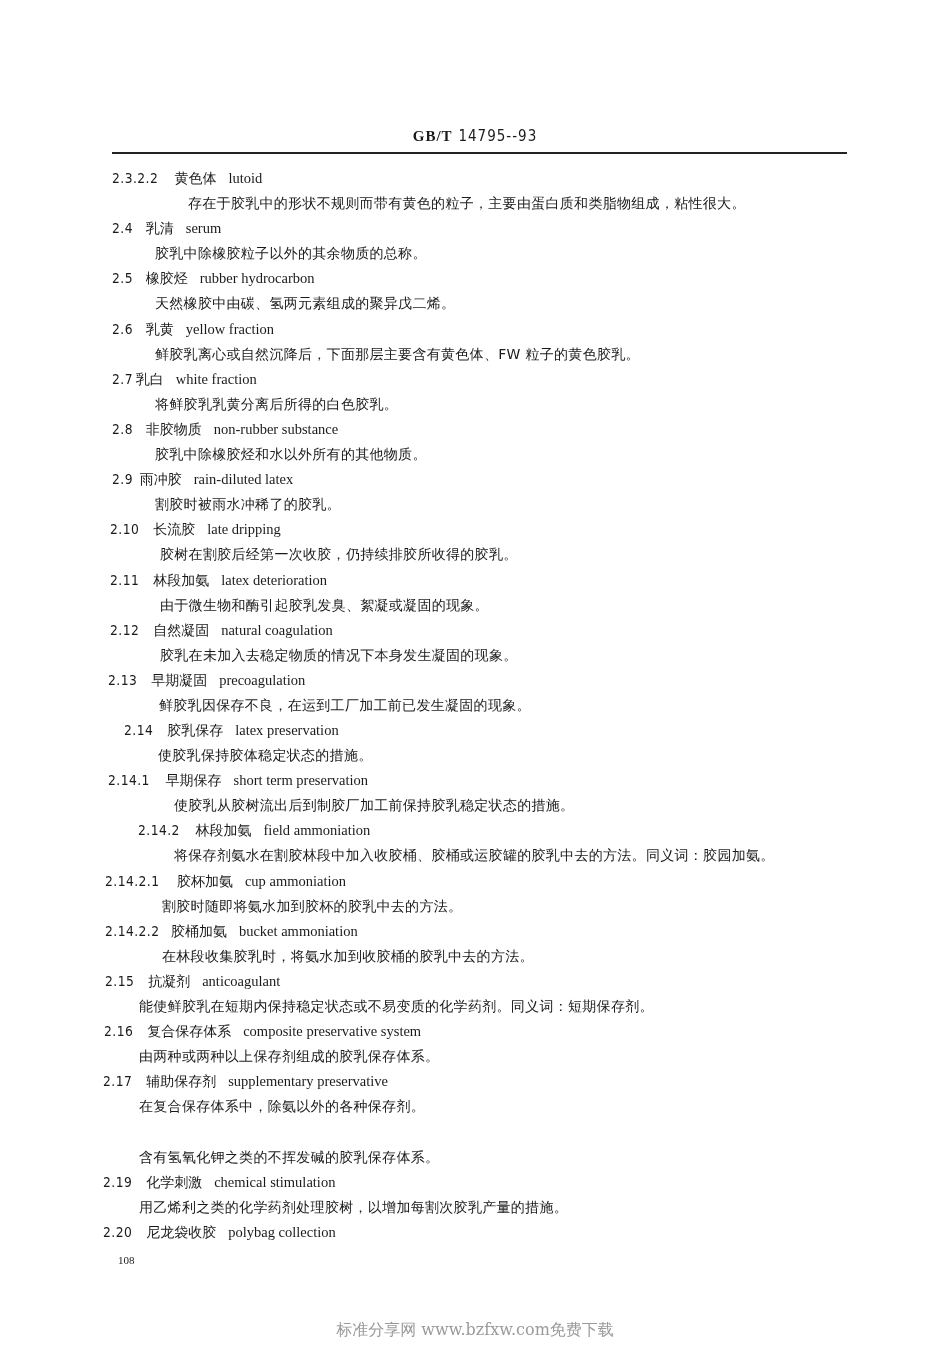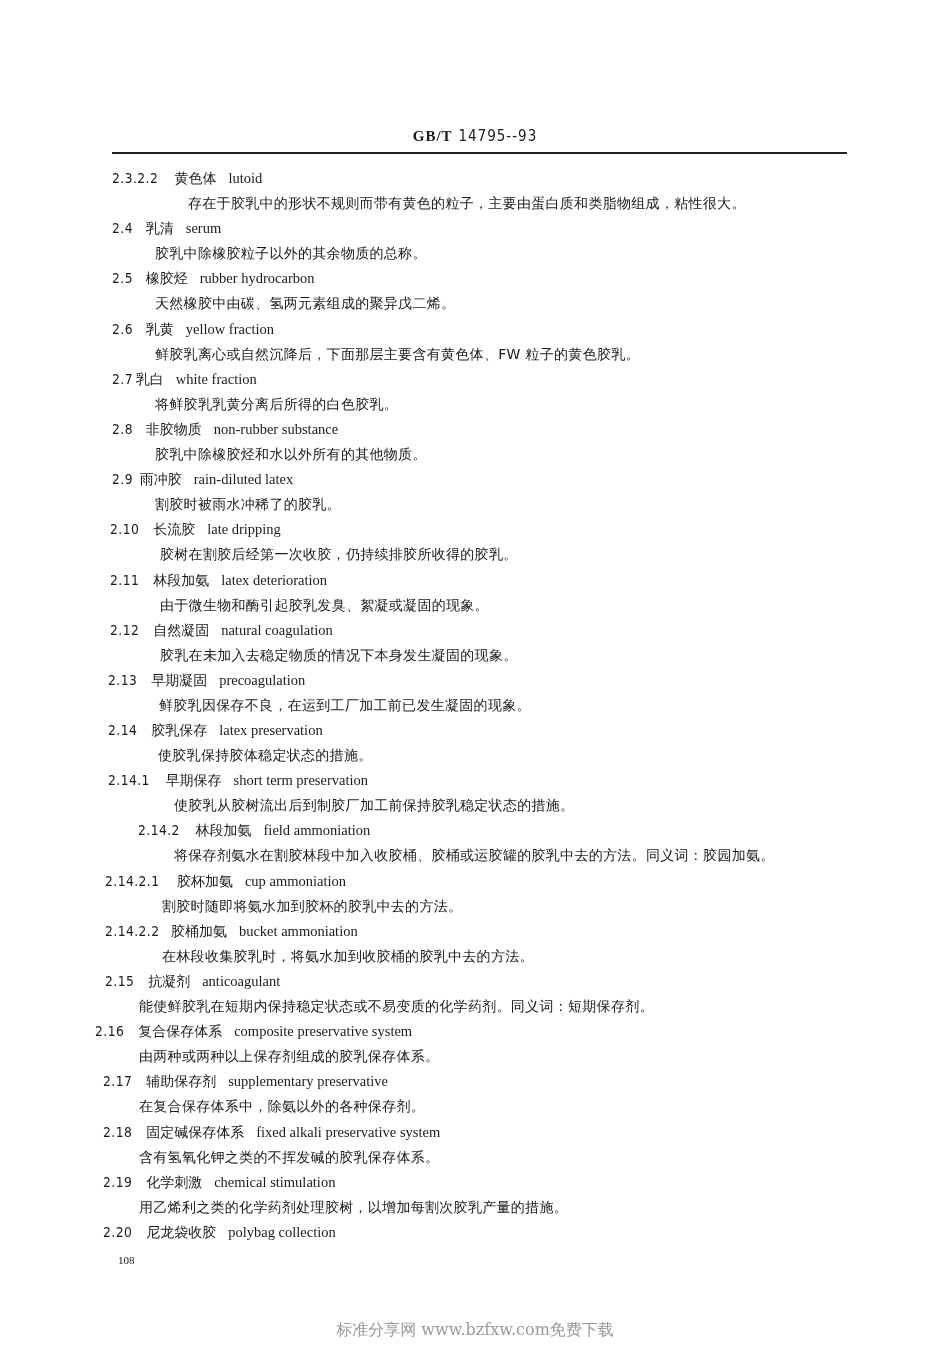--- a/index.html
+++ b/index.html
@@ -74,21 +74,21 @@
     </div>
     <div class="entry">
       <div class="term" style="left: 110px;"><span class="num">2.12</span><span class="zh" style="margin-left: 10px;">自然凝固</span><span class="en">natural coagulation</span></div>
       <div class="def" style="left: 160px;">胶乳在未加入去稳定物质的情况下本身发生凝固的现象。</div>
     </div>
     <div class="entry">
       <div class="term" style="left: 108px;"><span class="num">2.13</span><span class="zh" style="margin-left: 10px;">早期凝固</span><span class="en">precoagulation</span></div>
       <div class="def" style="left: 159px;">鲜胶乳因保存不良，在运到工厂加工前已发生凝固的现象。</div>
     </div>
     <div class="entry">
-      <div class="term" style="left: 108px;"><span class="num">2.14</span><span class="zh" style="margin-left: 10px;">胶乳保存</span><span class="en">latex preservation</span></div>
+      <div class="term" style="left: 124px;"><span class="num">2.14</span><span class="zh" style="margin-left: 10px;">胶乳保存</span><span class="en">latex preservation</span></div>
       <div class="def" style="left: 158px;">使胶乳保持胶体稳定状态的措施。</div>
     </div>
     <div class="entry">
       <div class="term" style="left: 108px;"><span class="num">2.14.1</span><span class="zh" style="margin-left: 10px;">早期保存</span><span class="en">short term preservation</span></div>
       <div class="def" style="left: 174px;">使胶乳从胶树流出后到制胶厂加工前保持胶乳稳定状态的措施。</div>
     </div>
     <div class="entry">
       <div class="term" style="left: 105px; margin-left: 33px;"><span class="num">2.14.2</span><span class="zh" style="margin-left: 10px;">林段加氨</span><span class="en">field ammoniation</span></div>
       <div class="def" style="left: 174px;">将保存剂氨水在割胶林段中加入收胶桶、胶桶或运胶罐的胶乳中去的方法。同义词：胶园加氨。</div>
     </div>
@@ -98,29 +98,28 @@
     </div>
     <div class="entry">
       <div class="term" style="left: 105px;"><span class="num">2.14.2.2</span><span class="zh" style="margin-left: 4px;">胶桶加氨</span><span class="en">bucket ammoniation</span></div>
       <div class="def" style="left: 162px;">在林段收集胶乳时，将氨水加到收胶桶的胶乳中去的方法。</div>
     </div>
     <div class="entry">
       <div class="term" style="left: 105px;"><span class="num">2.15</span><span class="zh" style="margin-left: 10px;">抗凝剂</span><span class="en">anticoagulant</span></div>
       <div class="def" style="left: 139px;">能使鲜胶乳在短期内保持稳定状态或不易变质的化学药剂。同义词：短期保存剂。</div>
     </div>
     <div class="entry">
-      <div class="term" style="left: 95px;"><span class="num">2.16</span><span class="zh" style="margin-left: 10px;">复合保存体系</span><span class="en">composite preservative system</span></div>
+      <div class="term" style="left: 104px;"><span class="num">2.16</span><span class="zh" style="margin-left: 10px;">复合保存体系</span><span class="en">composite preservative system</span></div>
       <div class="def" style="left: 139px;">由两种或两种以上保存剂组成的胶乳保存体系。</div>
     </div>
     <div class="entry">
       <div class="term" style="left: 103px;"><span class="num">2.17</span><span class="zh" style="margin-left: 10px;">辅助保存剂</span><span class="en">supplementary preservative</span></div>
       <div class="def" style="left: 139px;">在复合保存体系中，除氨以外的各种保存剂。</div>
     </div>
     <div class="entry">
-      <div class="term" style="left: 103px;"><span class="num">2.18</span><span class="zh" style="margin-left: 10px;">固定碱保存体系</span><span class="en">fixed alkali preservative system</span></div>
       <div class="def" style="left: 139px;">含有氢氧化钾之类的不挥发碱的胶乳保存体系。</div>
     </div>
     <div class="entry">
       <div class="term" style="left: 103px;"><span class="num">2.19</span><span class="zh" style="margin-left: 10px;">化学刺激</span><span class="en">chemical stimulation</span></div>
       <div class="def" style="left: 139px;">用乙烯利之类的化学药剂处理胶树，以增加每割次胶乳产量的措施。</div>
     </div>
     <div class="entry">
       <div class="term" style="left: 103px;"><span class="num">2.20</span><span class="zh" style="margin-left: 10px;">尼龙袋收胶</span><span class="en">polybag collection</span></div>
       <div class="def" style="left: 139px;"></div>
     </div>

